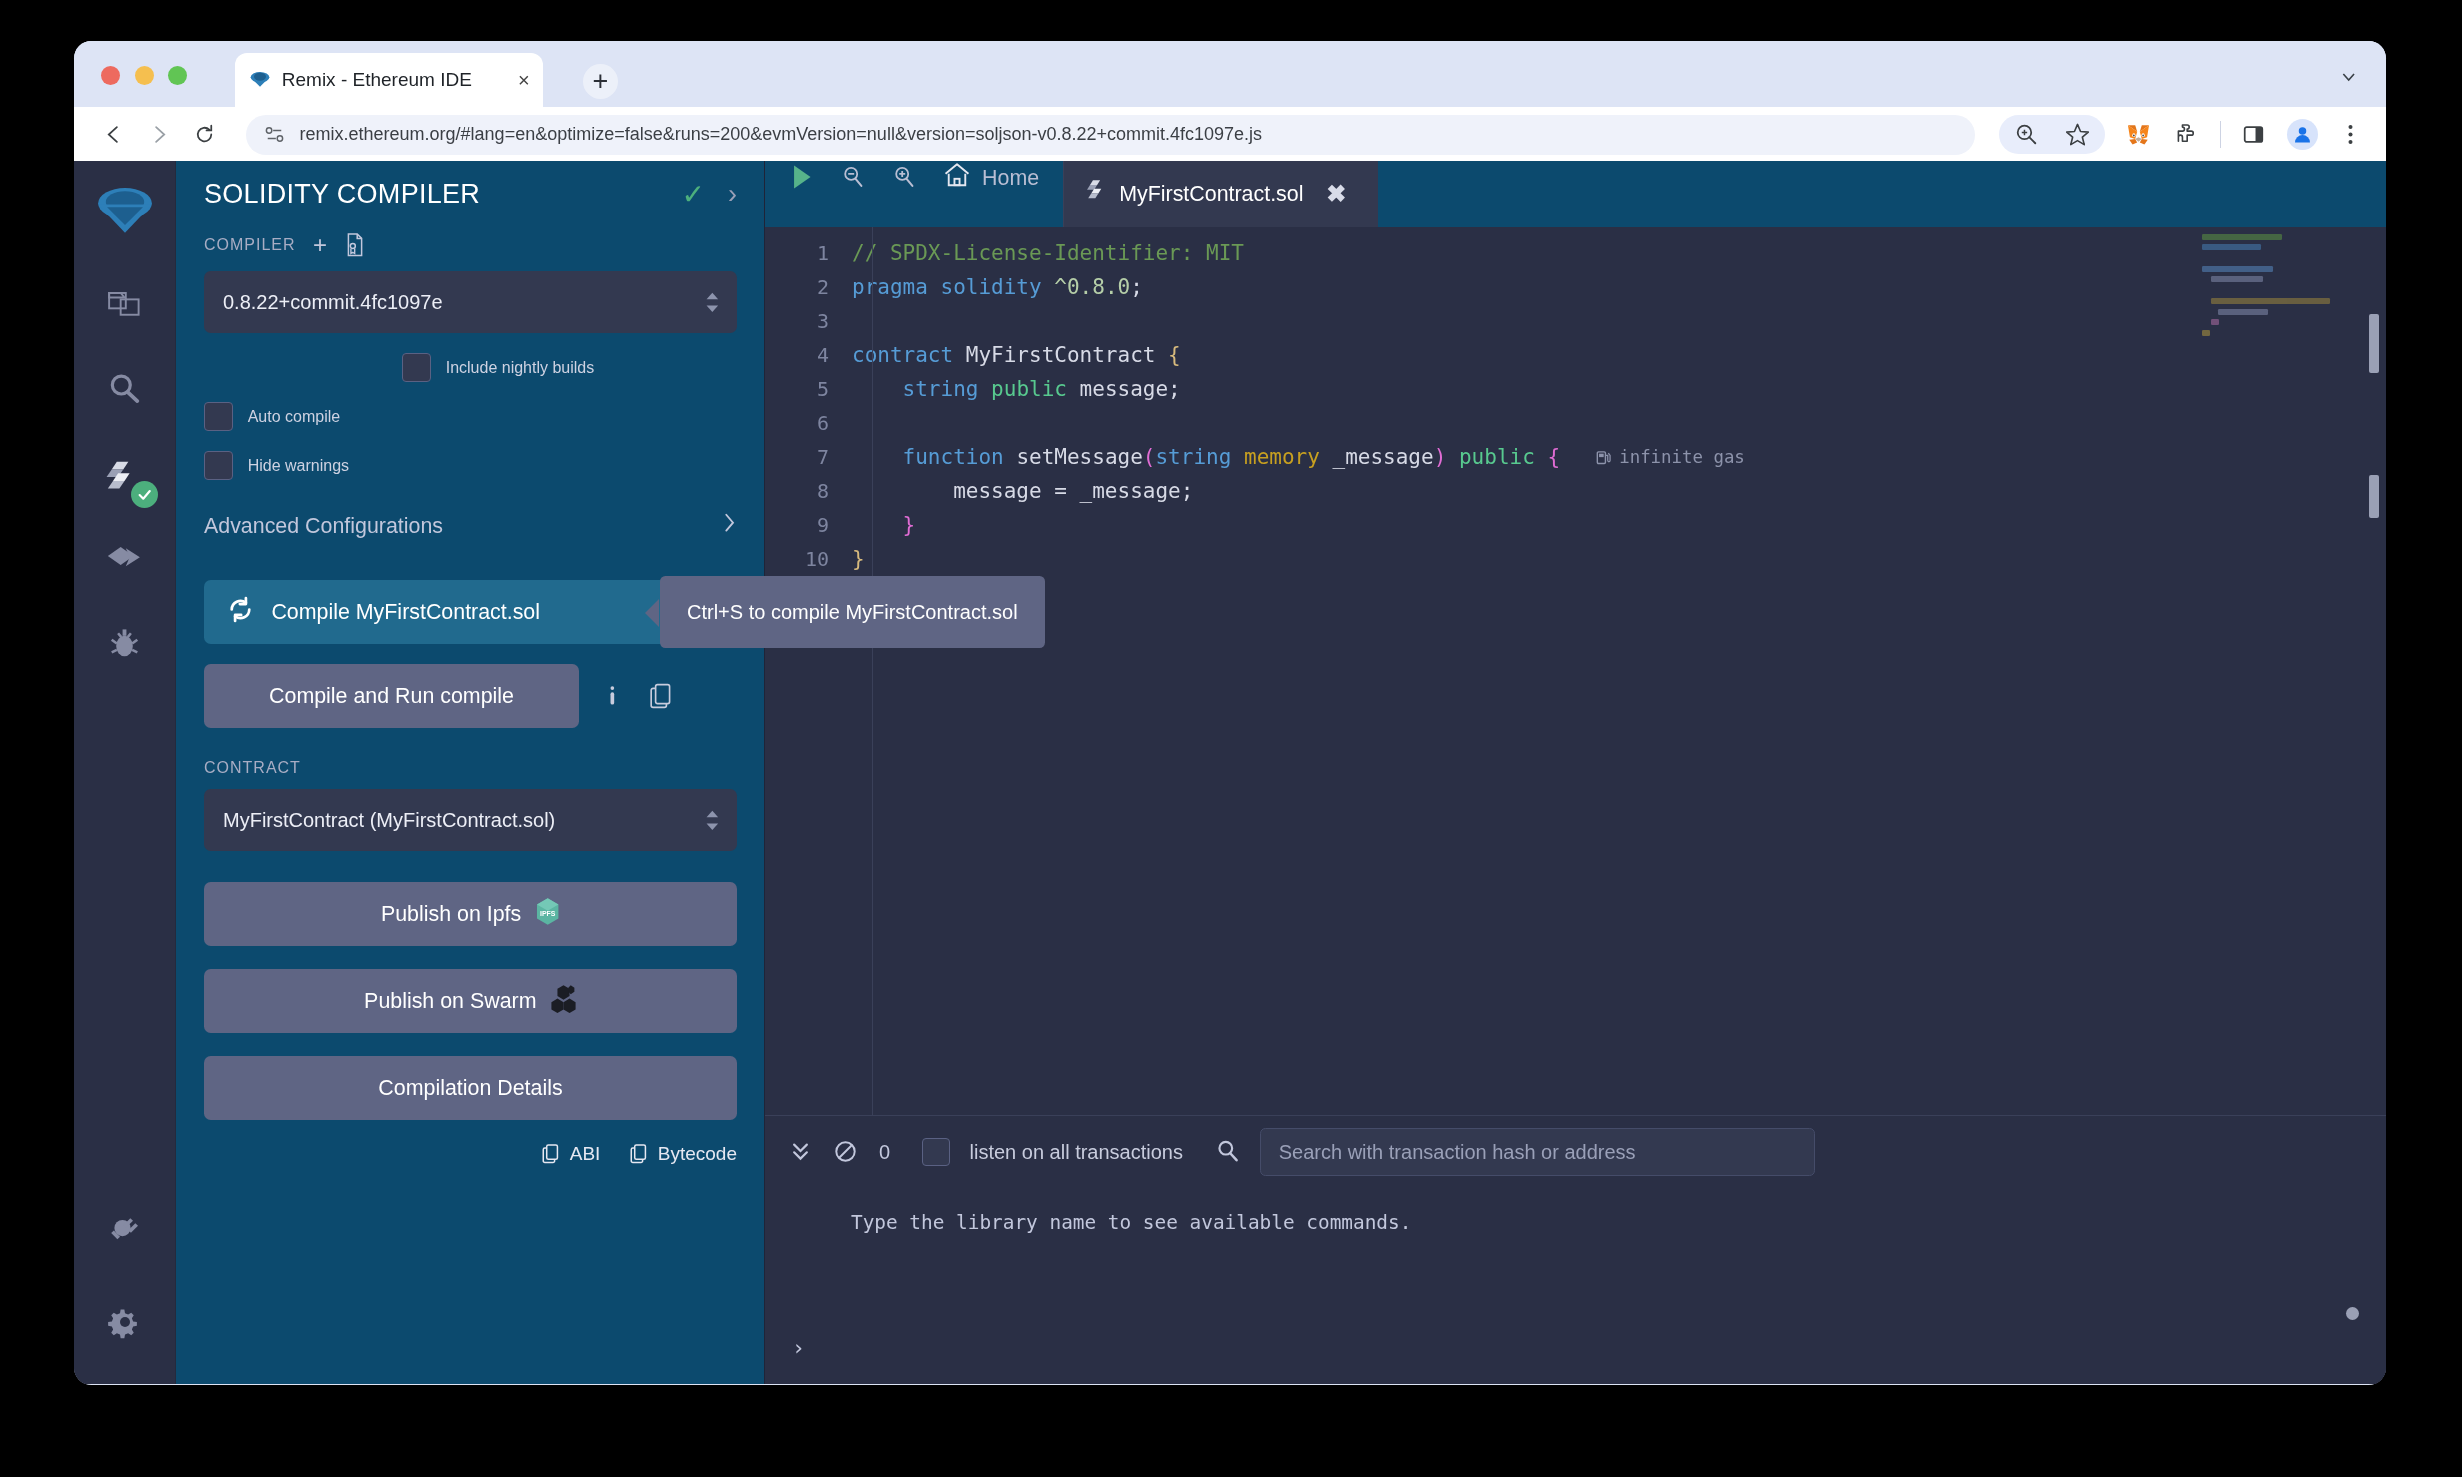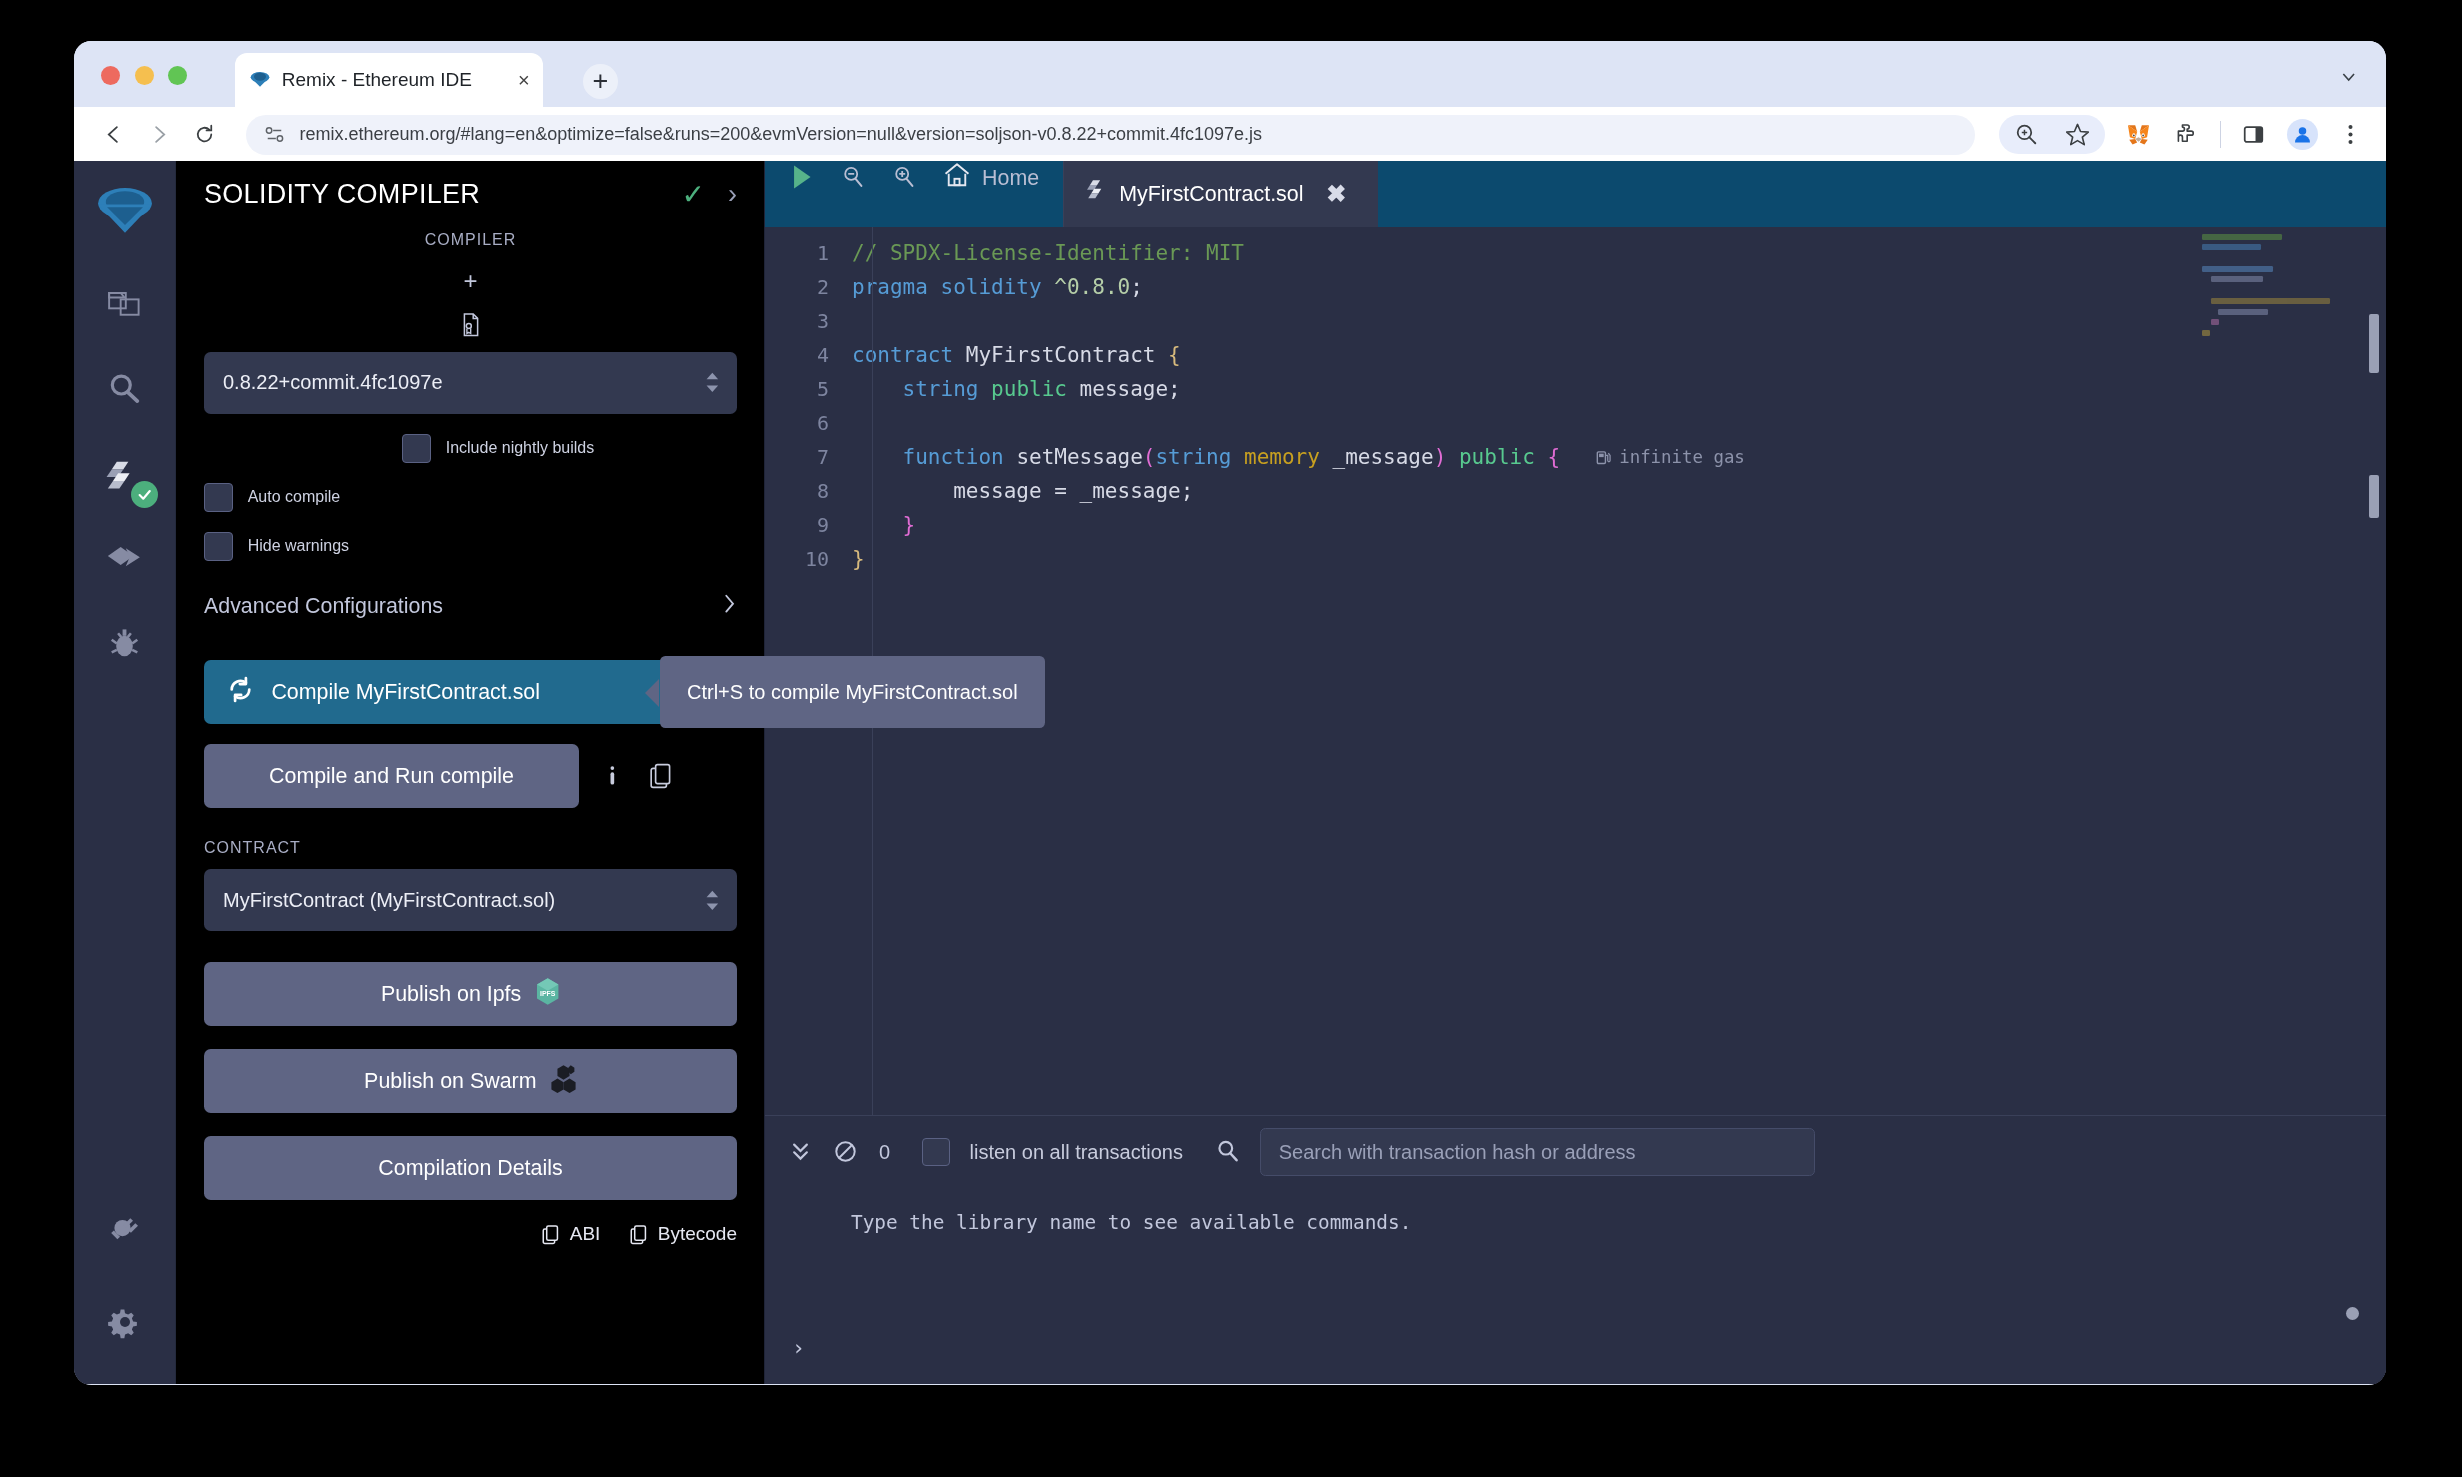--- a/index.html
+++ b/index.html
@@ -50,28 +50,28 @@
 
   
   .app{position:absolute;left:0;top:120px;width:2312px;height:1223px;background:#2a2f45;display:flex;}
 
   .activitybar{width:102px;background:#2a2f45;display:flex;flex-direction:column;align-items:center;
     padding-top:14.7px;box-sizing:border-box;border-right:0.7px solid #242a3d;position:relative;}
   .ab-logo{width:70px;height:70px;margin-bottom:24px;display:flex;align-items:center;justify-content:center;}
   .ab-item{width:70px;height:70px;margin-bottom:14.7px;display:flex;align-items:center;justify-content:center;position:relative;}
   .ab-bottom{position:absolute;bottom:27px;left:0;width:102px;display:flex;flex-direction:column;align-items:center;gap:24px;}
 
-  .sidepanel{width:589px;background:#000000;padding:0 0 0 0;box-sizing:border-box;
+  .sidepanel{width:589px;background:#0c4a6e;padding:0 0 0 0;box-sizing:border-box;
     border-right:0.7px solid #1f2438;position:relative;}
   .sp-head{display:flex;align-items:center;padding:17.4px 27px 0 28px;}
   .sp-title{font-size:27px;color:#fff;letter-spacing:0.3px;font-weight:400;}
   .sp-head-right{margin-left:auto;display:flex;align-items:center;gap:23px;}
   .sp-body{padding:0 27px 0 28px;}
   .lbl{font-size:16px;color:#a8adc4;letter-spacing:1px;}
-  .row-compiler{display:flex;align-items:center;gap:17.4px;margin-top:20px;flex-direction:column;}
+  .row-compiler{display:flex;align-items:center;gap:17.4px;margin-top:20px;}
   .select{
     margin-top:12px;width:100%;height:62px;background:#333950;border-radius:6.7px;
     display:flex;align-items:center;padding:0 19px;box-sizing:border-box;position:relative;
   }
   .select-val{font-size:20px;color:#eceef6;white-space:nowrap;overflow:hidden;}
   .spin{position:absolute;right:17.4px;display:flex;flex-direction:column;gap:3.3px;color:#8d94ad;}
   .cb-row{display:flex;align-items:center;gap:14.7px;margin-top:20px;}
   .cb{width:27px;height:27px;border:1.3px solid #5a6183;border-radius:4px;background:#333950;flex:0 0 27px;}
   .cb-lbl{font-size:16px;color:#ced2e2;}
   .right-cb{justify-content:flex-start;padding-left:198px;}

